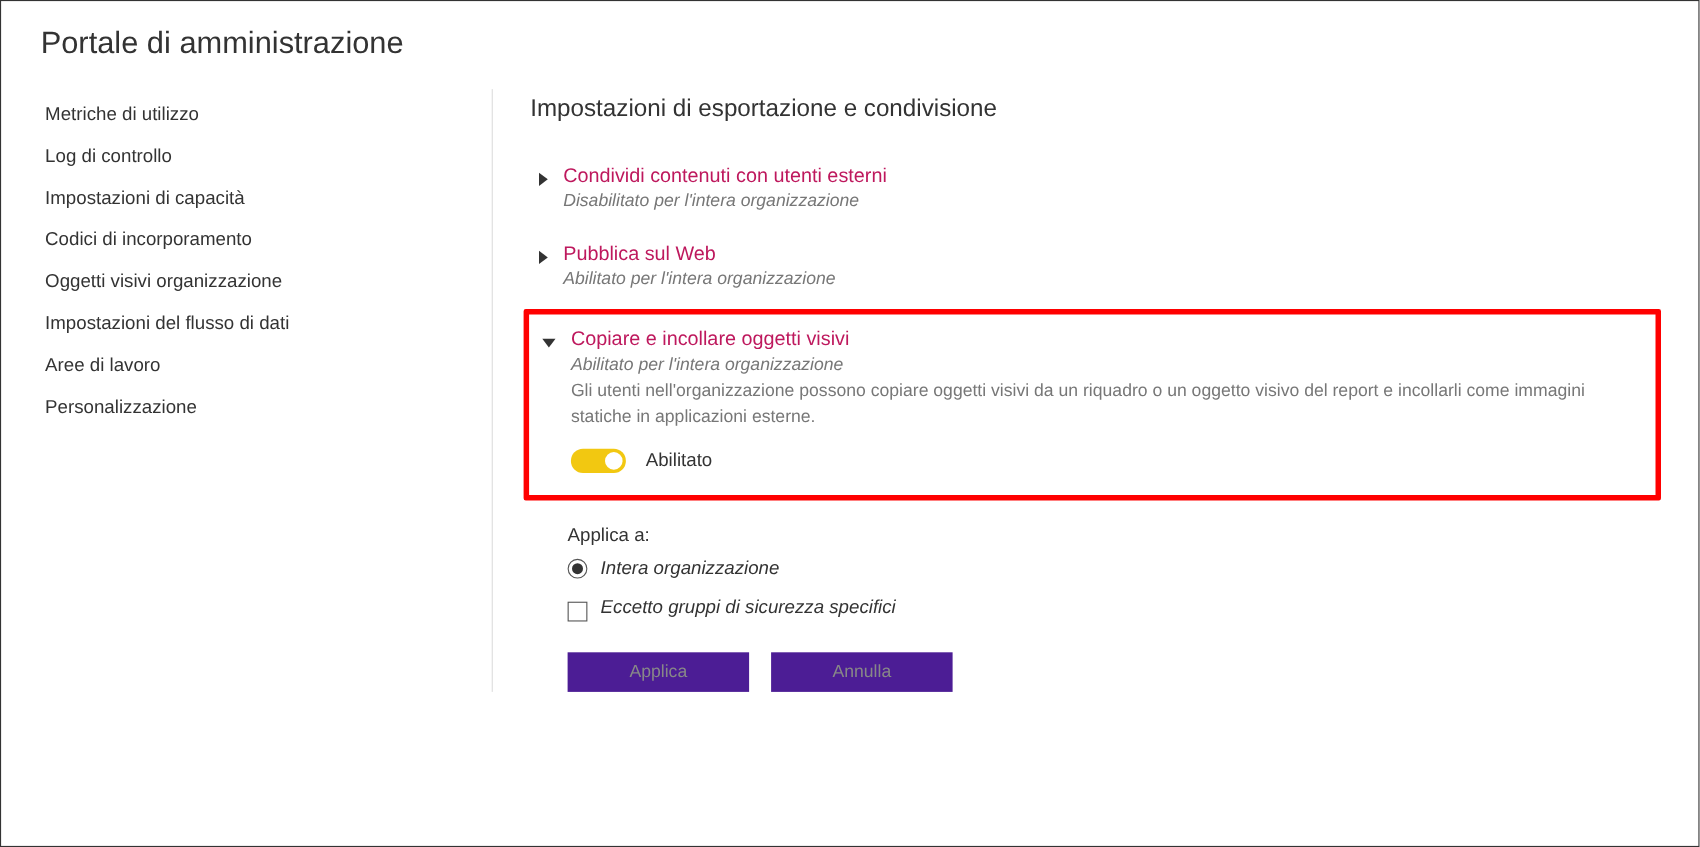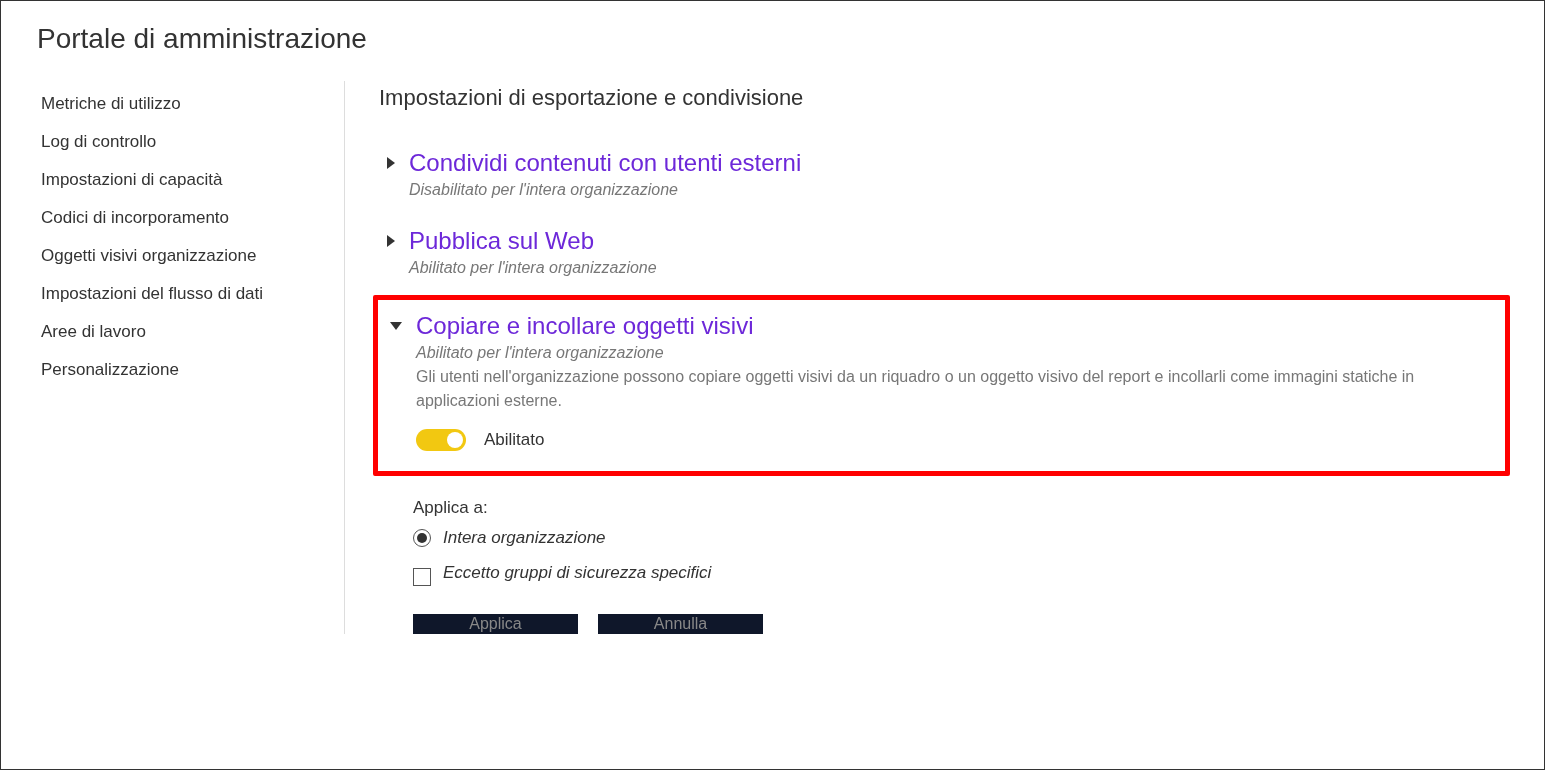--- a/index.html
+++ b/index.html
@@ -16,21 +16,21 @@
     font-size: 28px;
     font-weight: 300;
     color: #333;
     padding: 22px 0 10px 36px;
   }
   .content-wrap {
     display: flex;
     padding: 16px 0 0 0;
   }
   .sidebar {
-    width: 344px;
+    width: 447px;
     border-right: 1px solid #ddd;
     padding-top: 4px;
     padding-left: 36px;
   }
   .nav-item {
     font-size: 17px;
     color: #333;
     padding: 9px 0 9px 40px;
     margin-left: -36px;
     cursor: pointer;
@@ -66,22 +66,22 @@
   }
   .caret.down {
     border-top: 8px solid #333;
     border-left: 6px solid transparent;
     border-right: 6px solid transparent;
     margin-top: 10px;
     margin-left: -2px;
   }
   .setting-body { flex: 1; }
   .setting-title {
-    font-size: 24px;
-    color: #6d28d9;
+    font-size: 18px;
+    color: #be185d;
     margin-bottom: 4px;
   }
   .setting-status {
     font-size: 16px;
     font-style: italic;
     color: #777;
   }
   .setting-desc {
     font-size: 16px;
     color: #777;
@@ -167,22 +167,22 @@
     font-style: italic;
   }
   .button-row {
     display: flex;
     gap: 20px;
     margin-top: 28px;
     margin-left: 34px;
   }
   .btn {
     width: 165px;
-    height: 20px;
-    background: #0f172a;
+    height: 36px;
+    background: #4c1d95;
     color: #888;
     font-size: 16px;
     display: flex;
     align-items: center;
     justify-content: center;
     cursor: pointer;
   }
 </style>
 </head>
 <body>

